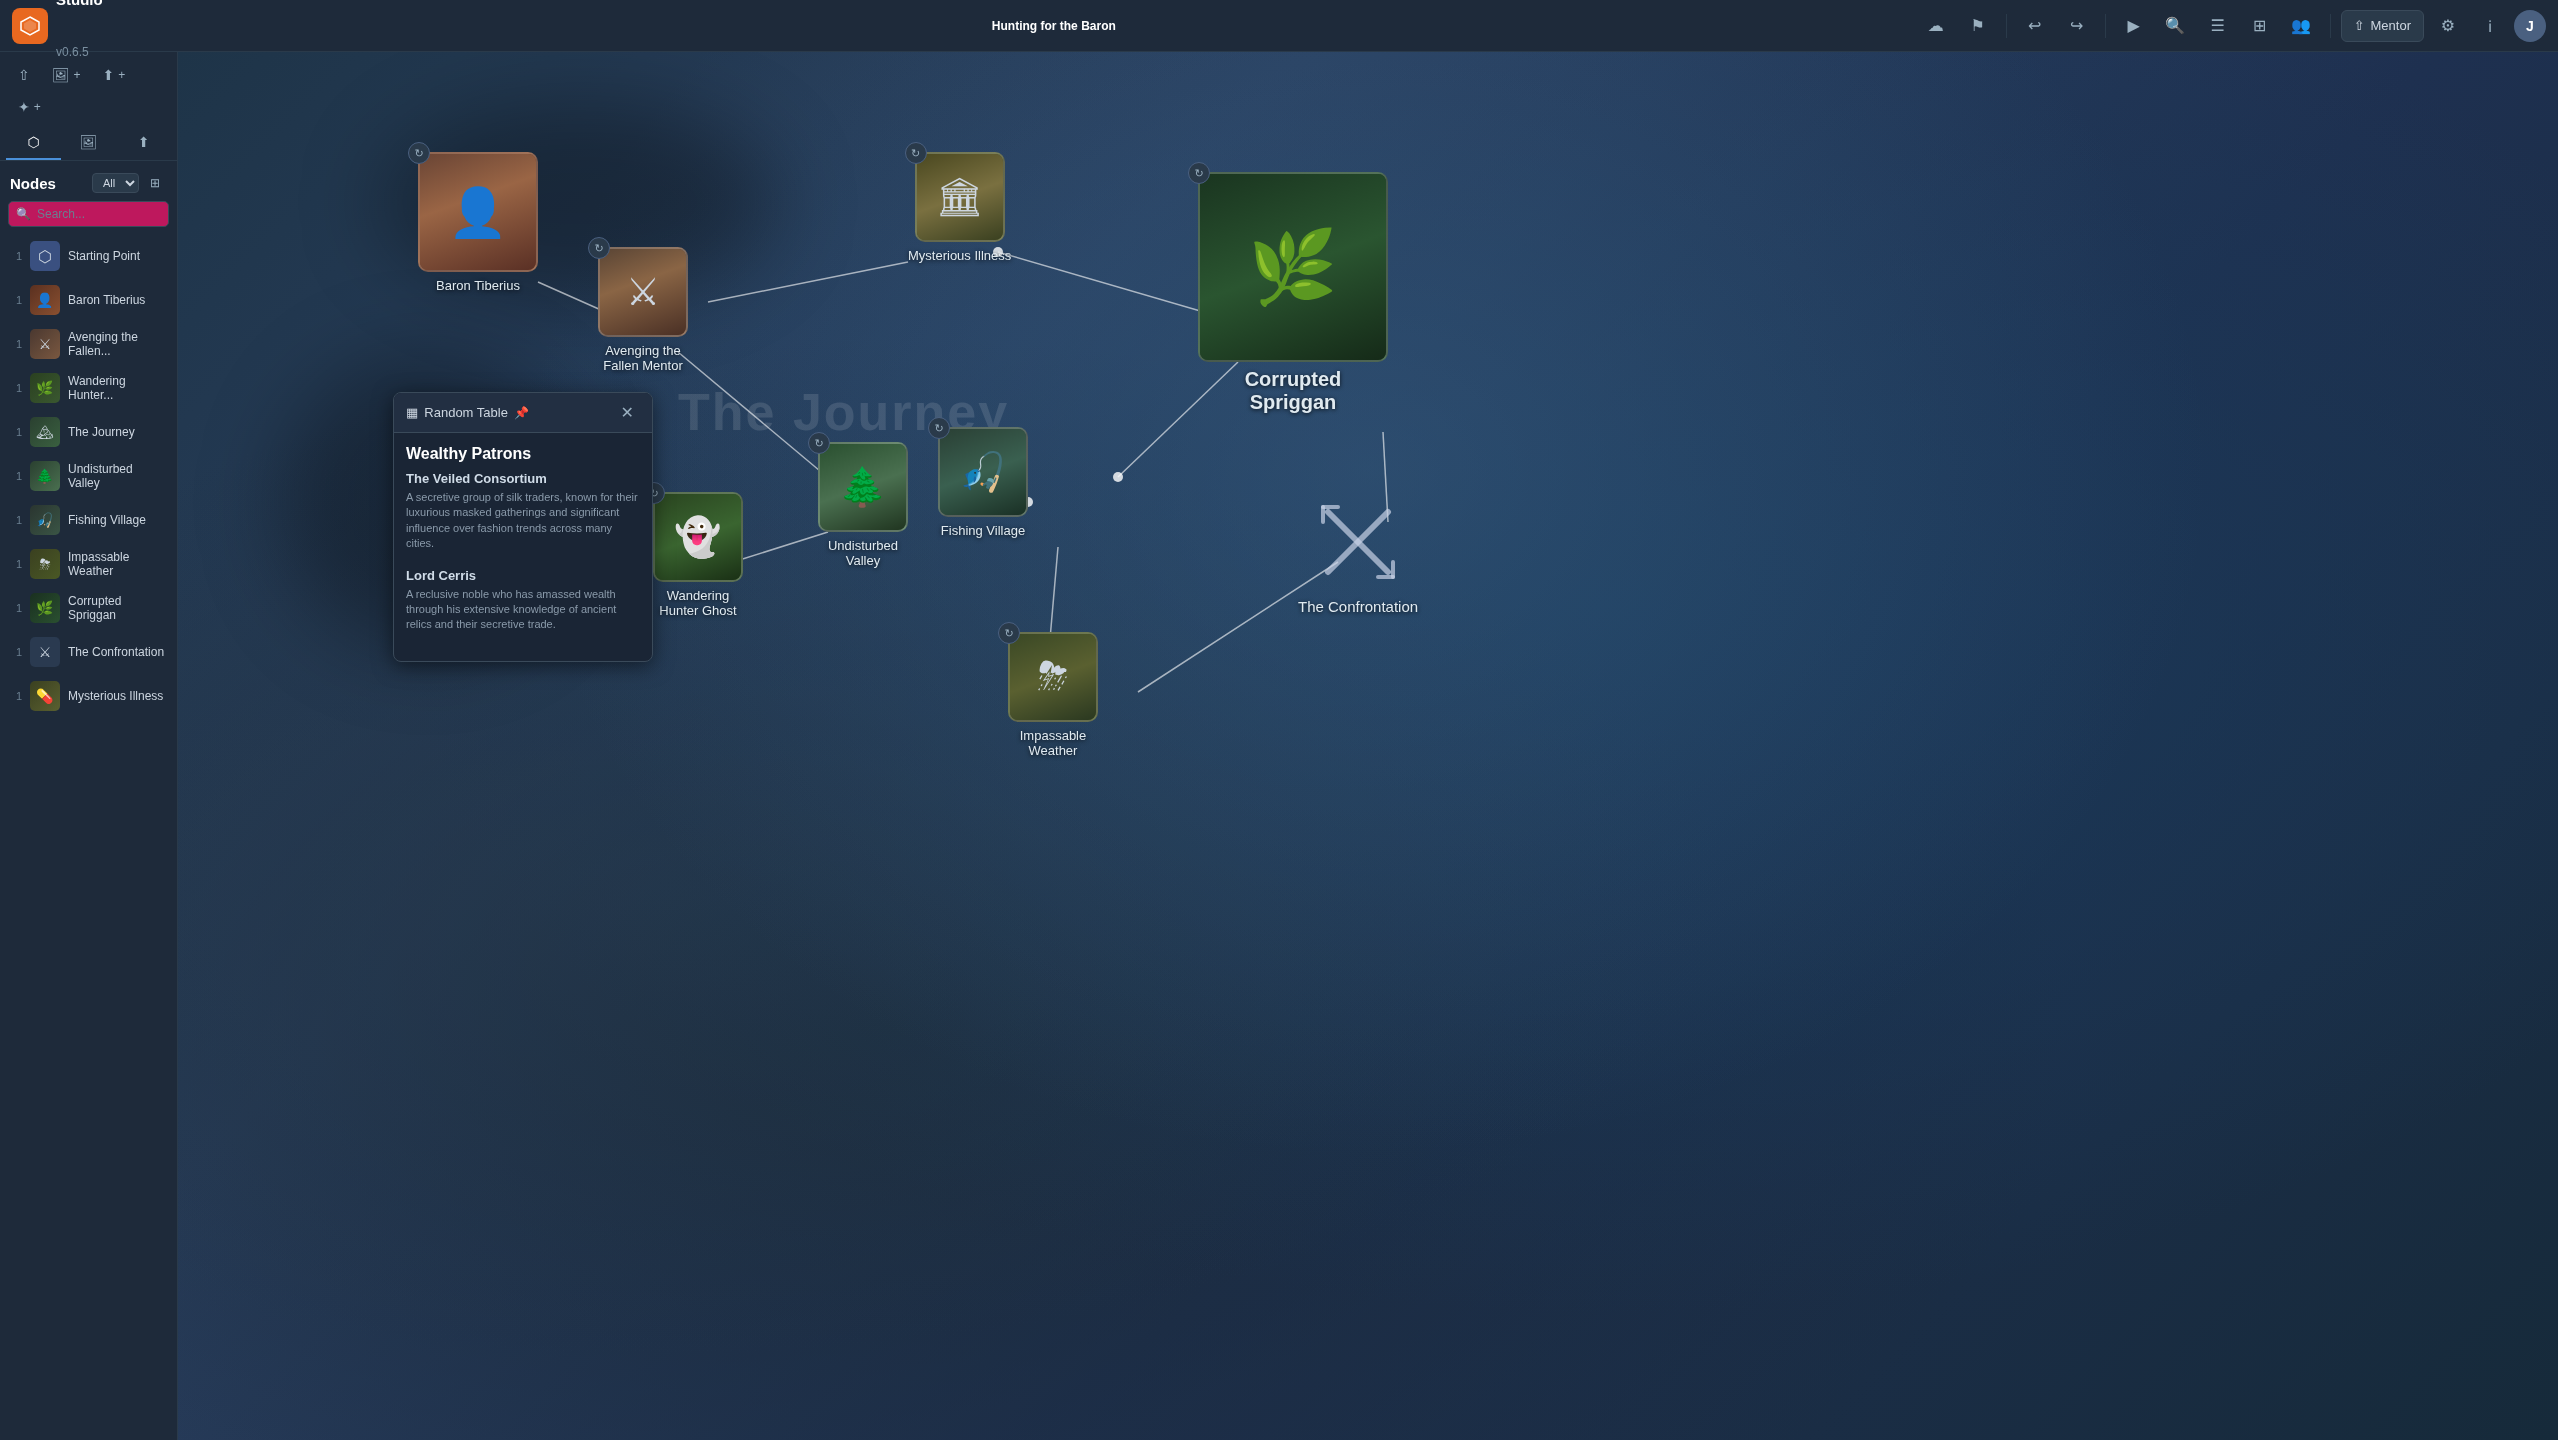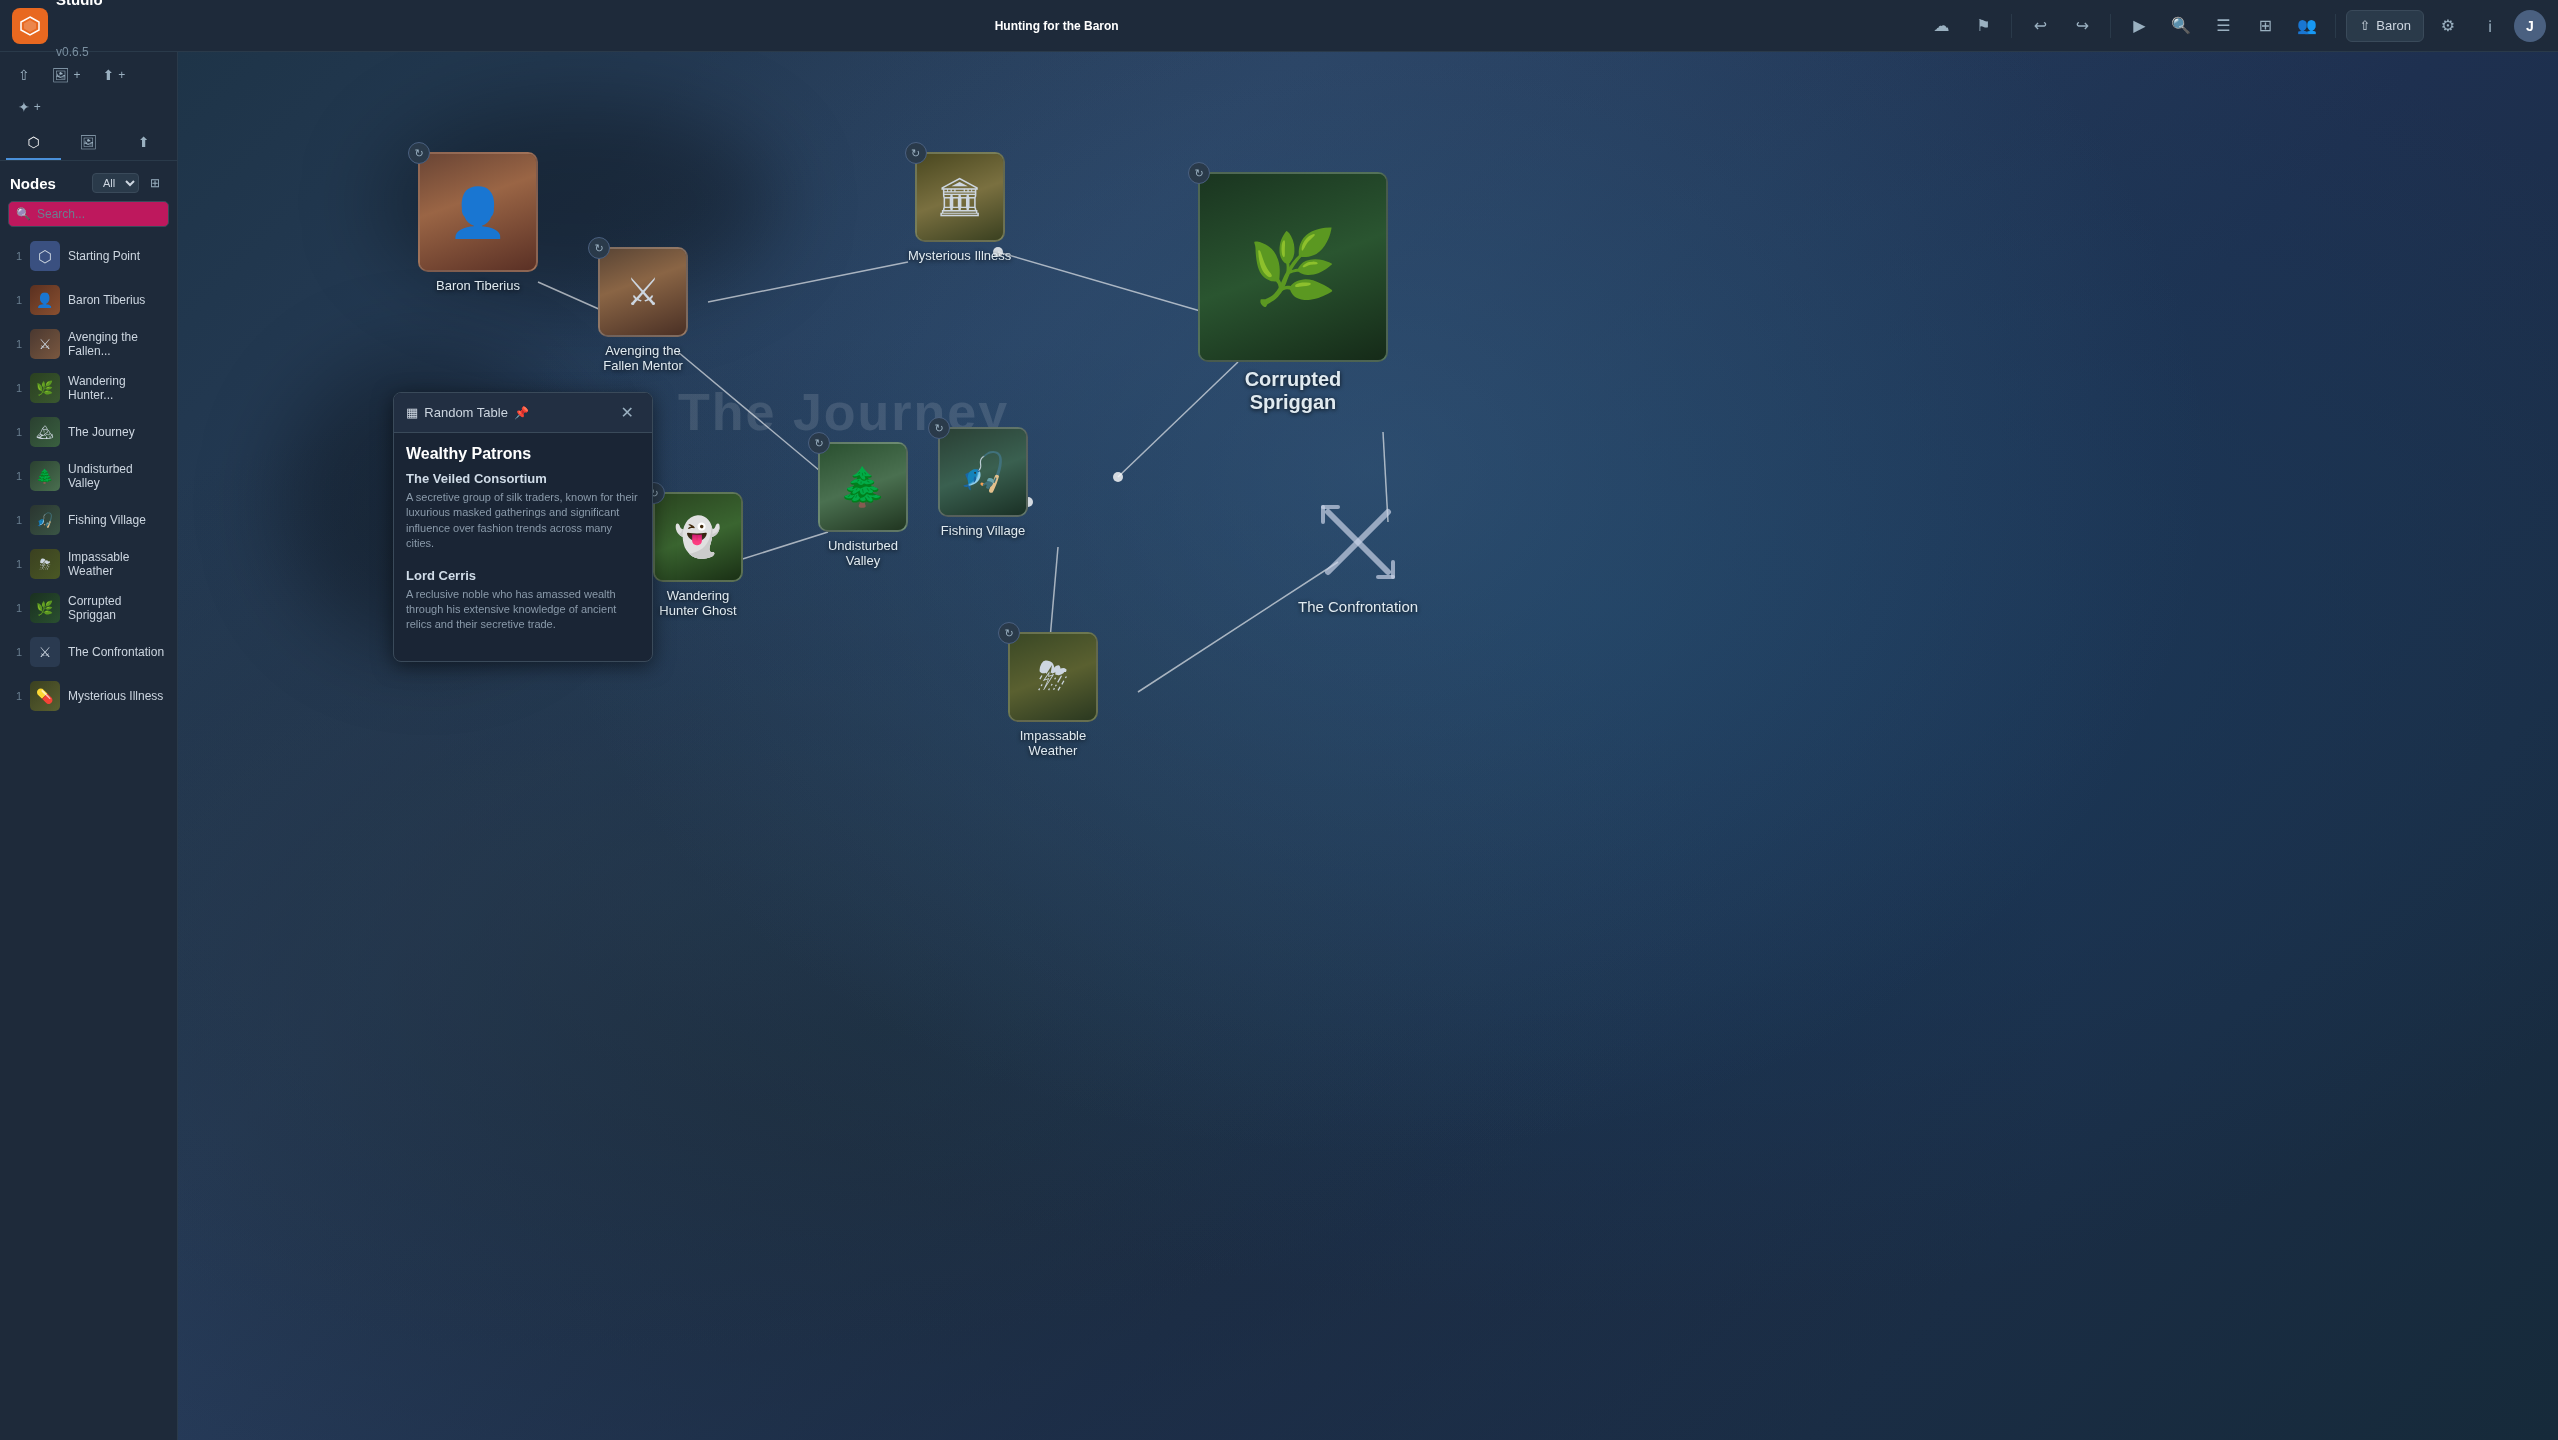--- a/index.html
+++ b/index.html
@@ -269,21 +269,21 @@
     <button class="tb-btn">↪</button>
     <div class="tb-divider"></div>
     <button class="tb-btn">▶</button>
     <button class="tb-btn">🔍</button>
     <button class="tb-btn">☰</button>
     <button class="tb-btn">⊞</button>
     <button class="tb-btn">👥</button>
     <div class="tb-divider"></div>
     <div class="tb-btn-share">
       <span>⇧</span>
-      <span>Baron</span>
+      <span>Mentor</span>
     </div>
     <button class="tb-btn">⚙</button>
     <button class="tb-btn">ℹ</button>
     <div class="tb-avatar">J</div>
   </div>
 </div>
 
 <div class="main-area">
 
   <div class="sidebar">

